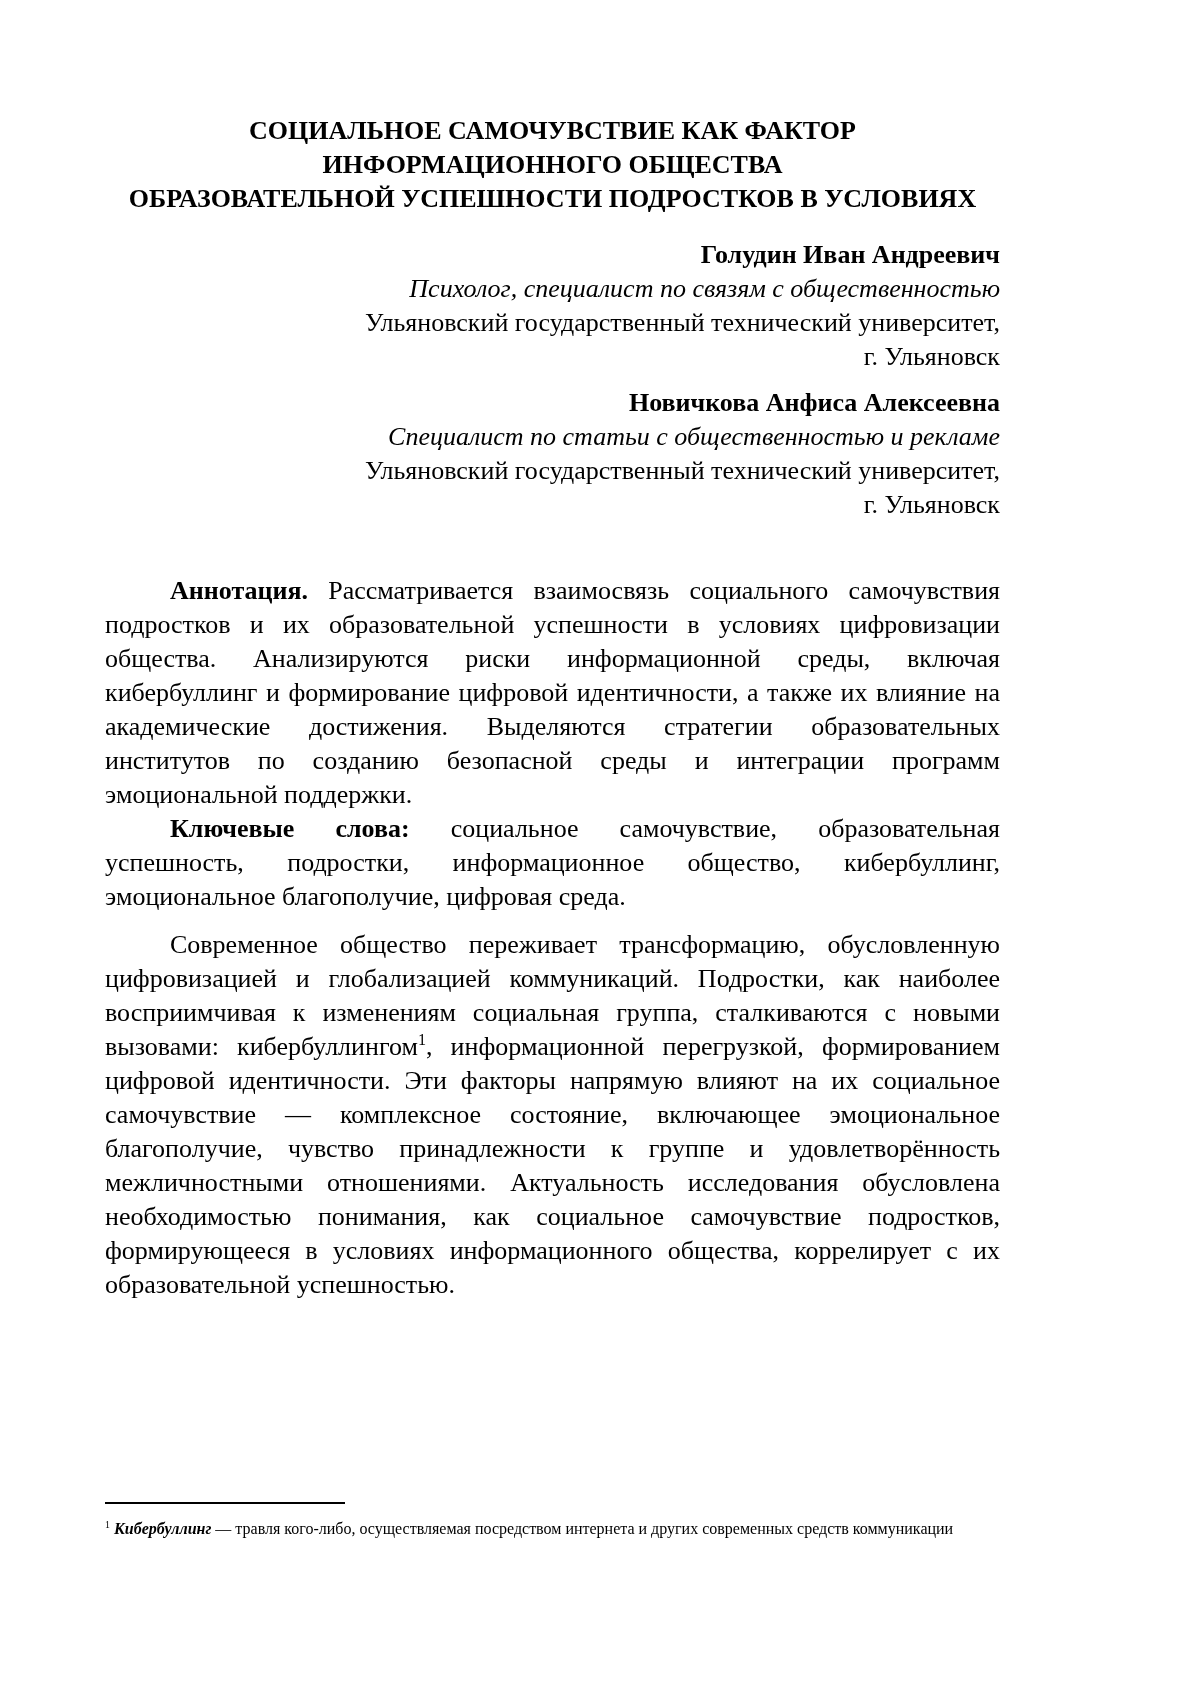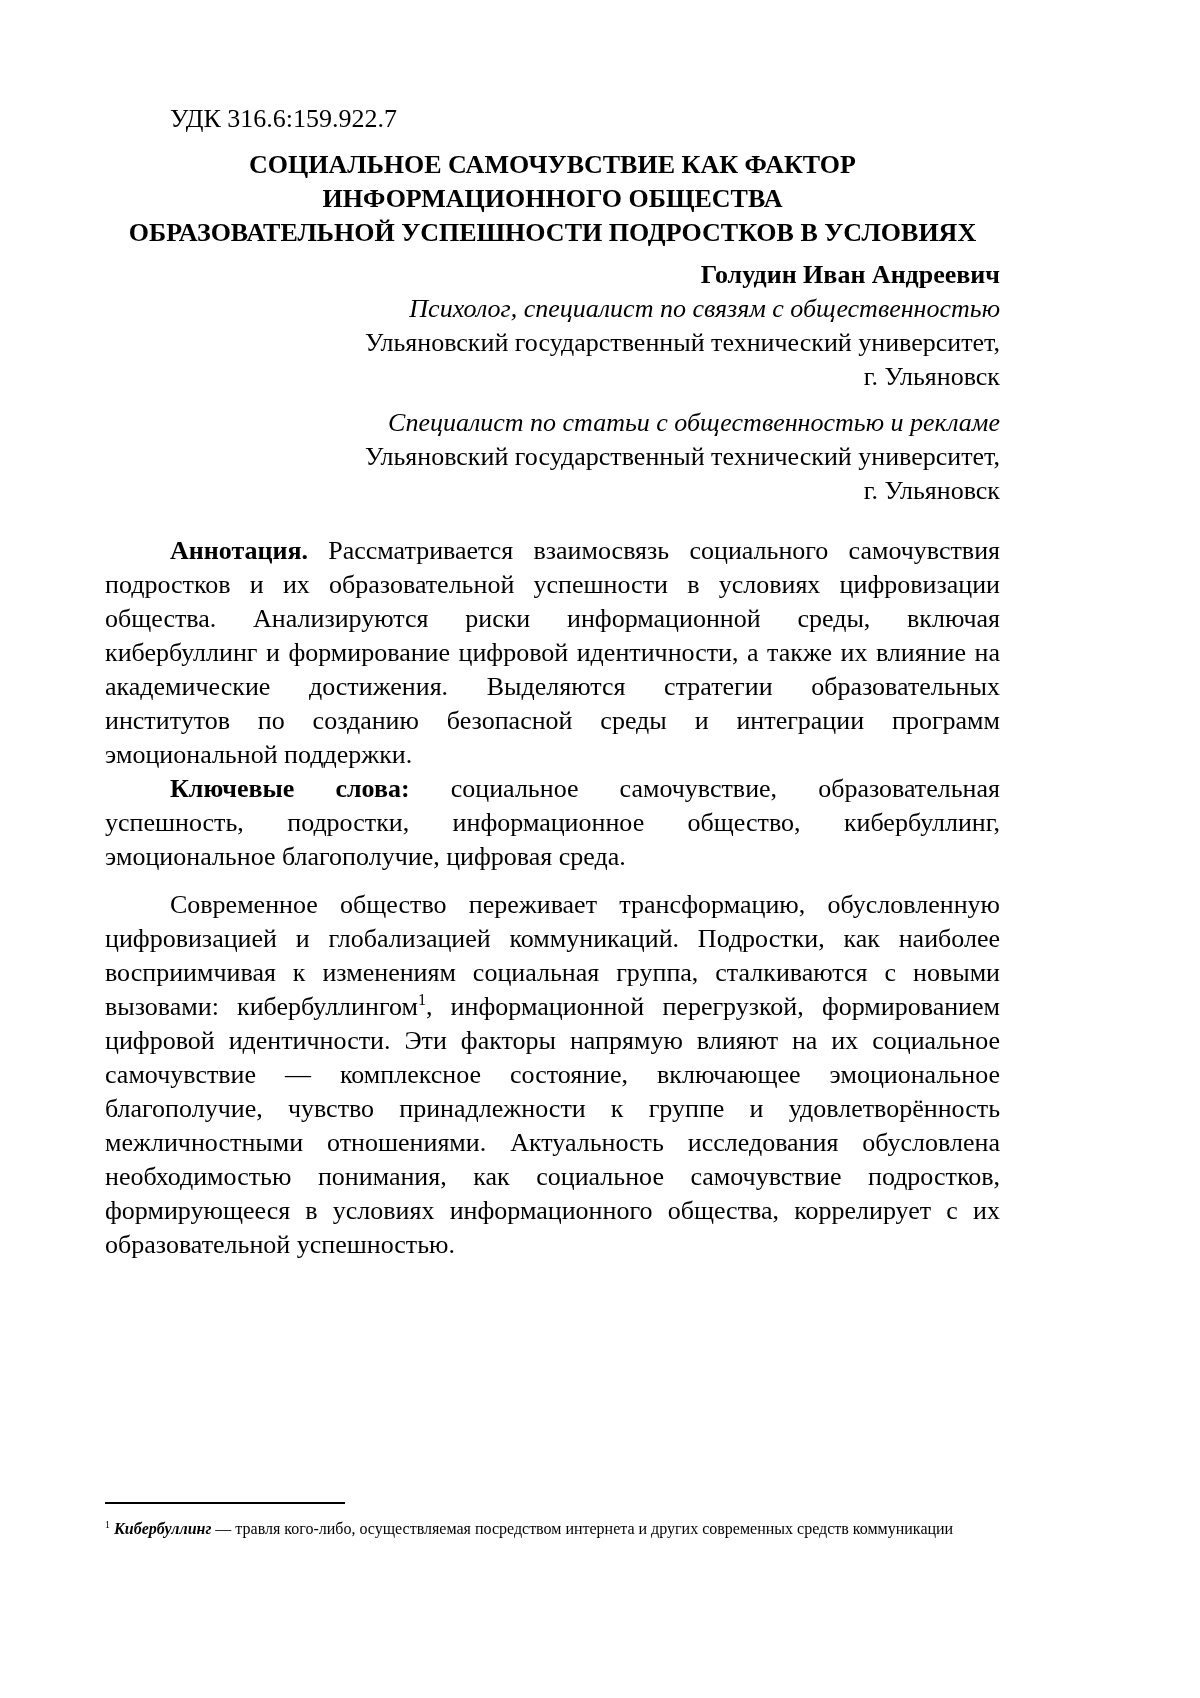--- a/index.html
+++ b/index.html
@@ -12,56 +12,56 @@
     background: #ffffff;
     color: #000000;
     font-family: "Liberation Serif", "DejaVu Serif", serif;
     font-size: 26px;
     line-height: 34px;
     overflow: hidden;
   }
   .content { padding: 102px 200px 0 105px; }
   .udc { text-indent: 65px; }
   .title { margin-top: 12px; text-align: center; font-weight: bold; font-family: Liberation Serif, serif; }
-  .authors { margin-top: 8px; text-align: right; }
+  .authors { margin-top: 22px; text-align: right; }
   .authors.second { margin-top: 12px; }
   .author-name { font-weight: bold; }
   .author-role { font-style: italic; }
   .para { text-align: justify; text-indent: 65px; }
-  .abstract { margin-top: 26px; }
+  .abstract { margin-top: 52px; }
   .body-start { margin-top: 14px; }
   .label-bold { font-weight: bold; }
   sup { font-size: 0.62em; line-height: 0; vertical-align: super; }
   .footnote-area { position: absolute; left: 105px; right: 200px; top: 1502px; }
   .footnote-rule { width: 240px; height: 0; border-top: 2px solid #000000; }
   .footnote-text { margin-top: 10px; font-size: 16px; line-height: 29px; text-align: justify; }
   .footnote-term { font-weight: bold; font-style: italic; }
 </style>
 </head>
 <body>
 
 <div class="page">
   <div class="content">
 
-    <p class="udc">УДК 316.6:159.922.7</p>
 
     <div class="title">
       <div>СОЦИАЛЬНОЕ САМОЧУВСТВИЕ КАК ФАКТОР</div>
       <div>ИНФОРМАЦИОННОГО ОБЩЕСТВА</div>
       <div>ОБРАЗОВАТЕЛЬНОЙ УСПЕШНОСТИ ПОДРОСТКОВ В УСЛОВИЯХ</div>
     </div>
 
     <div class="authors">
       <div class="author-name">Голудин Иван Андреевич</div>
       <div class="author-role">Психолог, специалист по связям с общественностью</div>
       <div class="author-affiliation">Ульяновский государственный технический университет,</div>
       <div class="author-city">г. Ульяновск</div>
     </div>
 
     <div class="authors second">
+      <div class="author-name">Новичкова Анфиса Алексеевна</div>
       <div class="author-role">Специалист по статьи с общественностью и рекламе</div>
       <div class="author-affiliation">Ульяновский государственный технический университет,</div>
       <div class="author-city">г. Ульяновск</div>
     </div>
 
     <p class="para abstract"><span class="label-bold">Аннотация.</span>
 <span>Рассматривается взаимосвязь социального самочувствия подростков и их образовательной успешности в условиях цифровизации общества. Анализируются риски информационной среды, включая кибербуллинг и формирование цифровой идентичности, а также их влияние на академические достижения. Выделяются стратегии образовательных институтов по созданию безопасной среды и интеграции программ эмоциональной поддержки.</span></p>
 
     <p class="para"><span class="label-bold">Ключевые слова:</span>
 <span>социальное самочувствие, образовательная успешность, подростки, информационное общество, кибербуллинг, эмоциональное благополучие, цифровая среда.</span></p>

